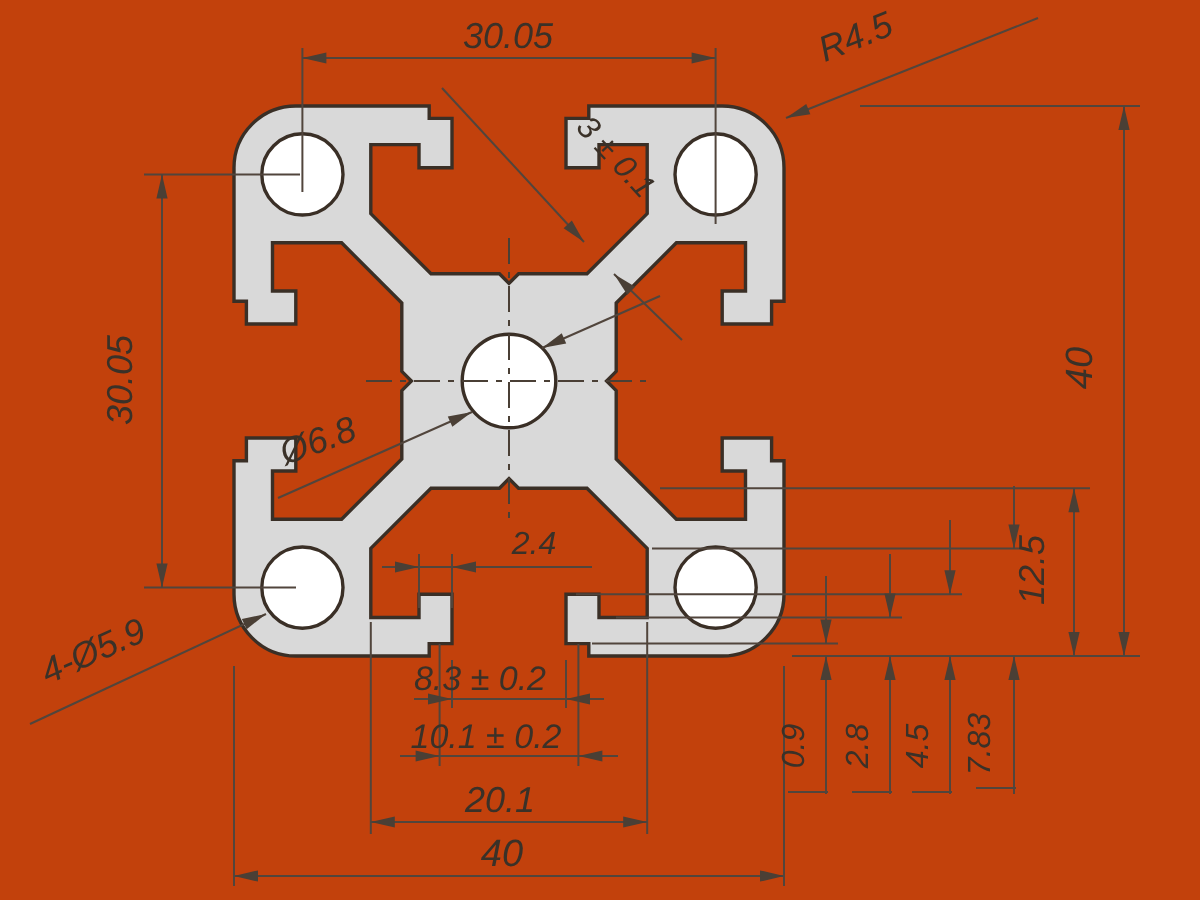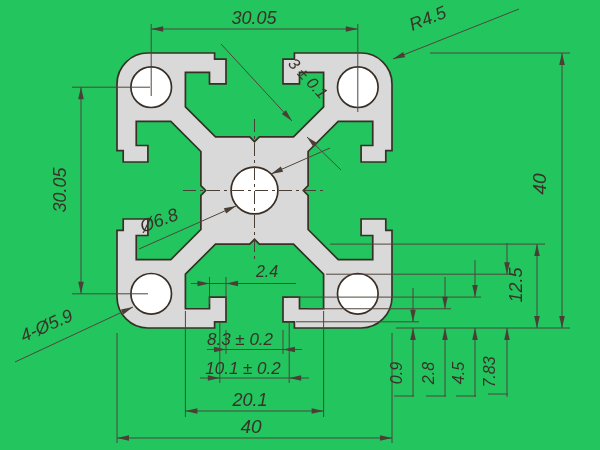--- a/index.html
+++ b/index.html
@@ -1,16 +1,16 @@
 <!DOCTYPE html>
 <html><head>
 <meta charset="utf-8">
 <style>
   html,body{margin:0;padding:0;background:#ffffff;}
-  .page{width:600px;height:450px;position:relative;background:#22c55e;overflow:hidden;
+  .page{width:600px;height:450px;position:relative;background:#c2410c;overflow:hidden;
         font-family:"Liberation Sans", sans-serif;}
   svg{display:block;}
   .outline{fill:#d9d9d9;stroke:#3a2f26;stroke-width:1.7;stroke-linejoin:miter;}
   .hole{fill:#ffffff;stroke:#3a2f26;stroke-width:1.7;}
   .e{stroke:#51453c;stroke-width:1;fill:none;}
   .d{stroke:#51453c;stroke-width:1;fill:none;}
   .cl{stroke:#4a3f35;stroke-width:1;fill:none;stroke-dasharray:13 4 3 4;}
   text{fill:#3a3128;font-style:italic;font-family:"Liberation Sans", sans-serif;}
   .t16{font-size:16px;} .t17{font-size:17px;} .t18{font-size:18px;} .t19{font-size:19px;}
   .mid{text-anchor:middle;}

